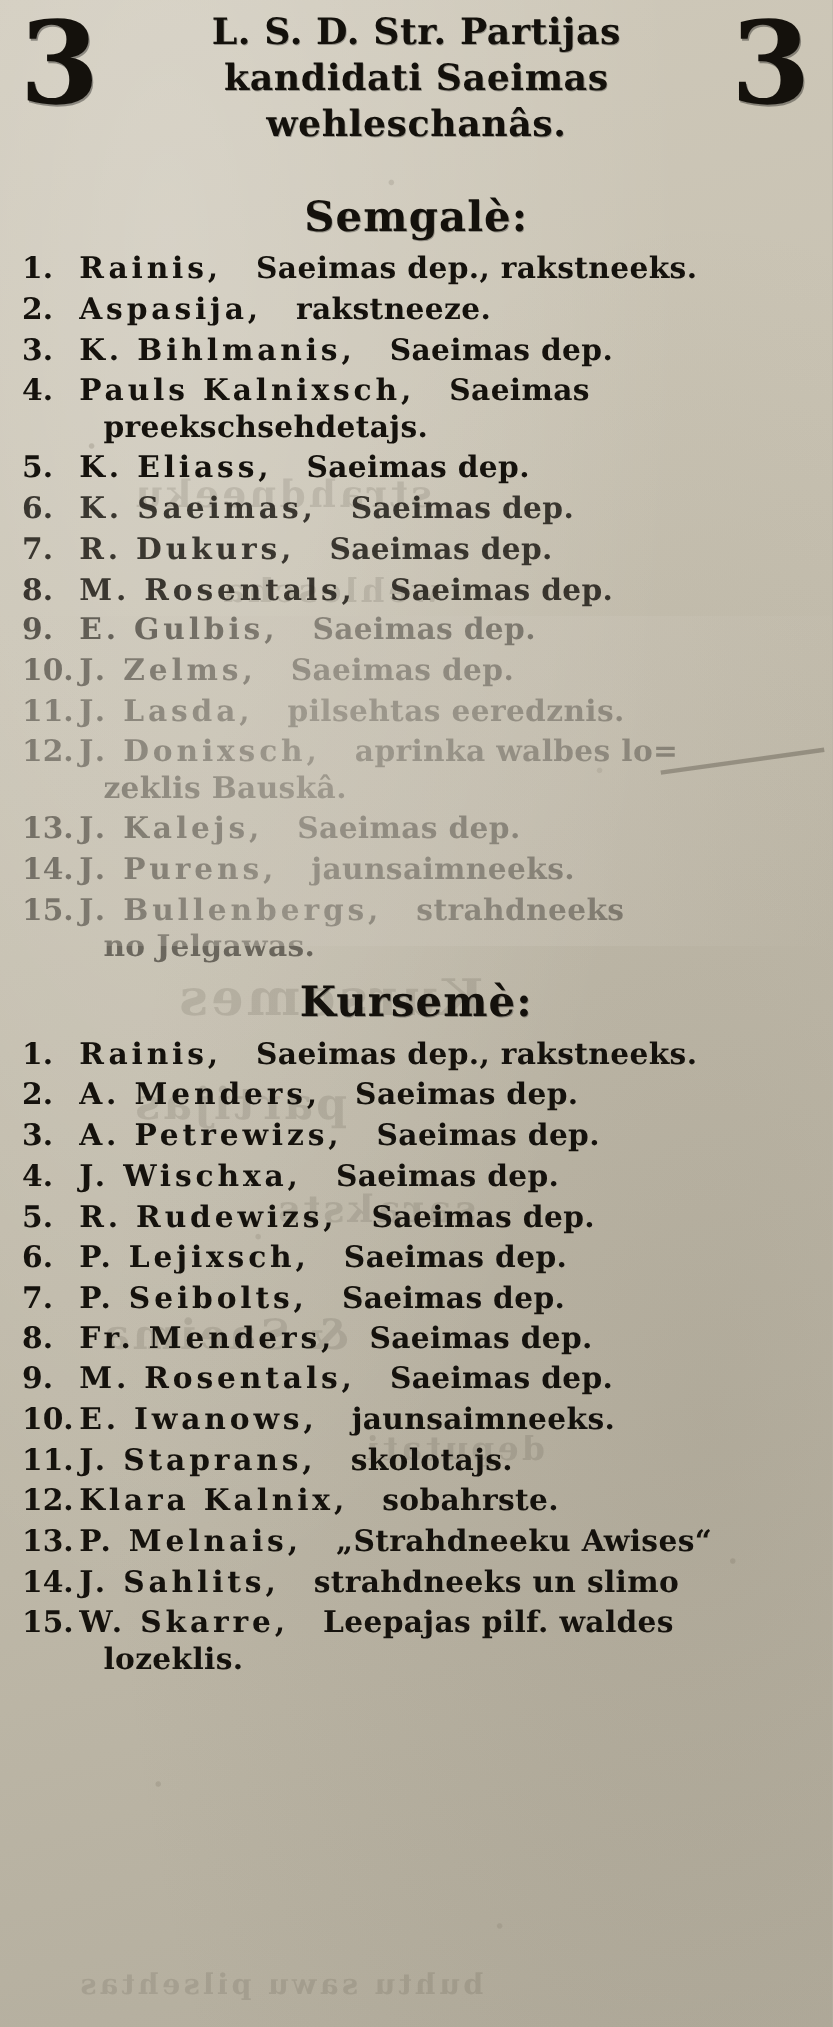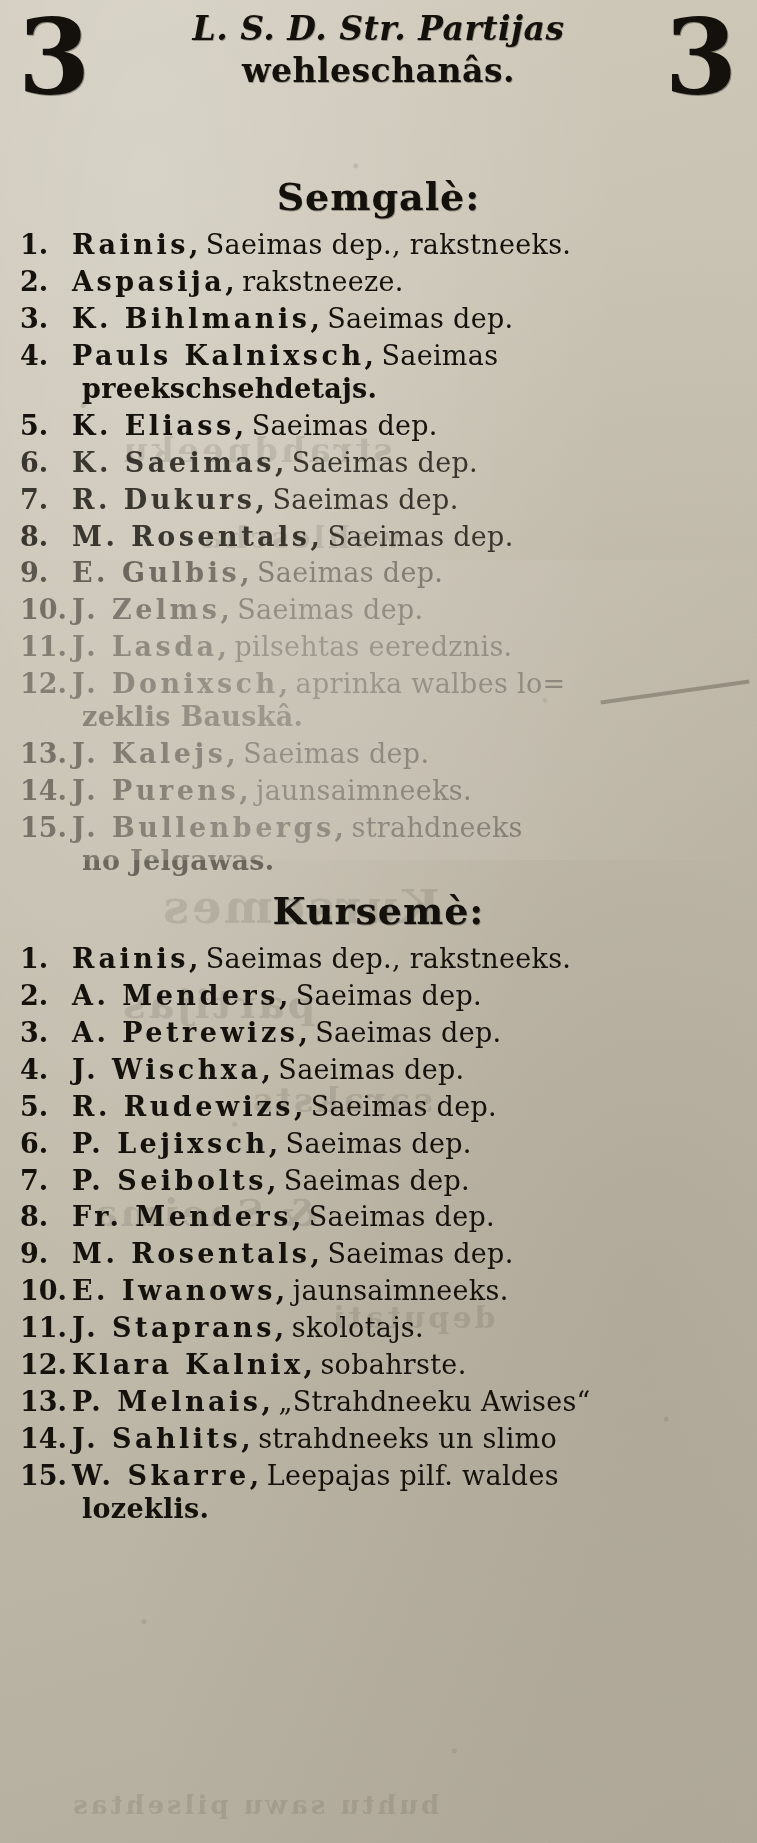--- a/index.html
+++ b/index.html
@@ -79,21 +79,21 @@
     text-align: center;
     padding: 0 96px;
     font-family: "DejaVu Serif", serif;
     font-weight: bold;
     font-size: 33px;
     line-height: 1.28;
     color: #14110c;
     letter-spacing: 0.5px;
     text-shadow: 0.7px 0.7px 0 rgba(0,0,0,0.30);
   }
-  .title .l1 { display: block; font-style: italic; }
+  .title .l1 { display: block; }
   .title .l2 { display: block; }
   .title .l3 { display: block; }
 
   
   .section-head {
     text-align: center;
     font-family: "DejaVu Serif", serif;
     font-weight: bold;
     font-size: 38px;
     color: #14110c;
@@ -126,28 +126,29 @@
     font-family: "DejaVu Serif", serif;
     font-size: 27px;
     line-height: 1.22;
   }
   .entry .nm {
     font-weight: bold;
     letter-spacing: 3.5px;
     margin-right: 4px;
   }
   .entry .rest {
-    font-weight: normal;
+    font-weight: bold;
     letter-spacing: 0.3px;
+    margin-left: 27px;
   }
   .entry .cont {
     display: block;
     font-weight: bold;
     letter-spacing: 0.3px;
-    margin-left: 10px;
+    margin-left: 22px;
   }
 
   
   .f1 { opacity: 0.80; }
   .f2 { opacity: 0.66; }
   .f3 { opacity: 0.52; }
   .f4 { opacity: 0.44; }
 
   .scuff {
     position: absolute;
@@ -184,20 +185,21 @@
   <div class="scuff s1"></div>
   <div class="scuff s2"></div>
 
   <div class="content">
 
     <div class="header">
       <div class="bignum left">3</div>
       <div class="bignum right">3</div>
       <div class="title">
         <span class="l1">L. S. D. Str. Partijas</span>
+        <span class="l2">kandidati Saeimas</span>
         <span class="l3">wehleschanâs.</span>
       </div>
     </div>
 
     <div class="section-head">Semgalè:</div>
 
     <ol class="cand">
       <li class="cand-item">
         <span class="num">1.</span>
         <span class="entry">

